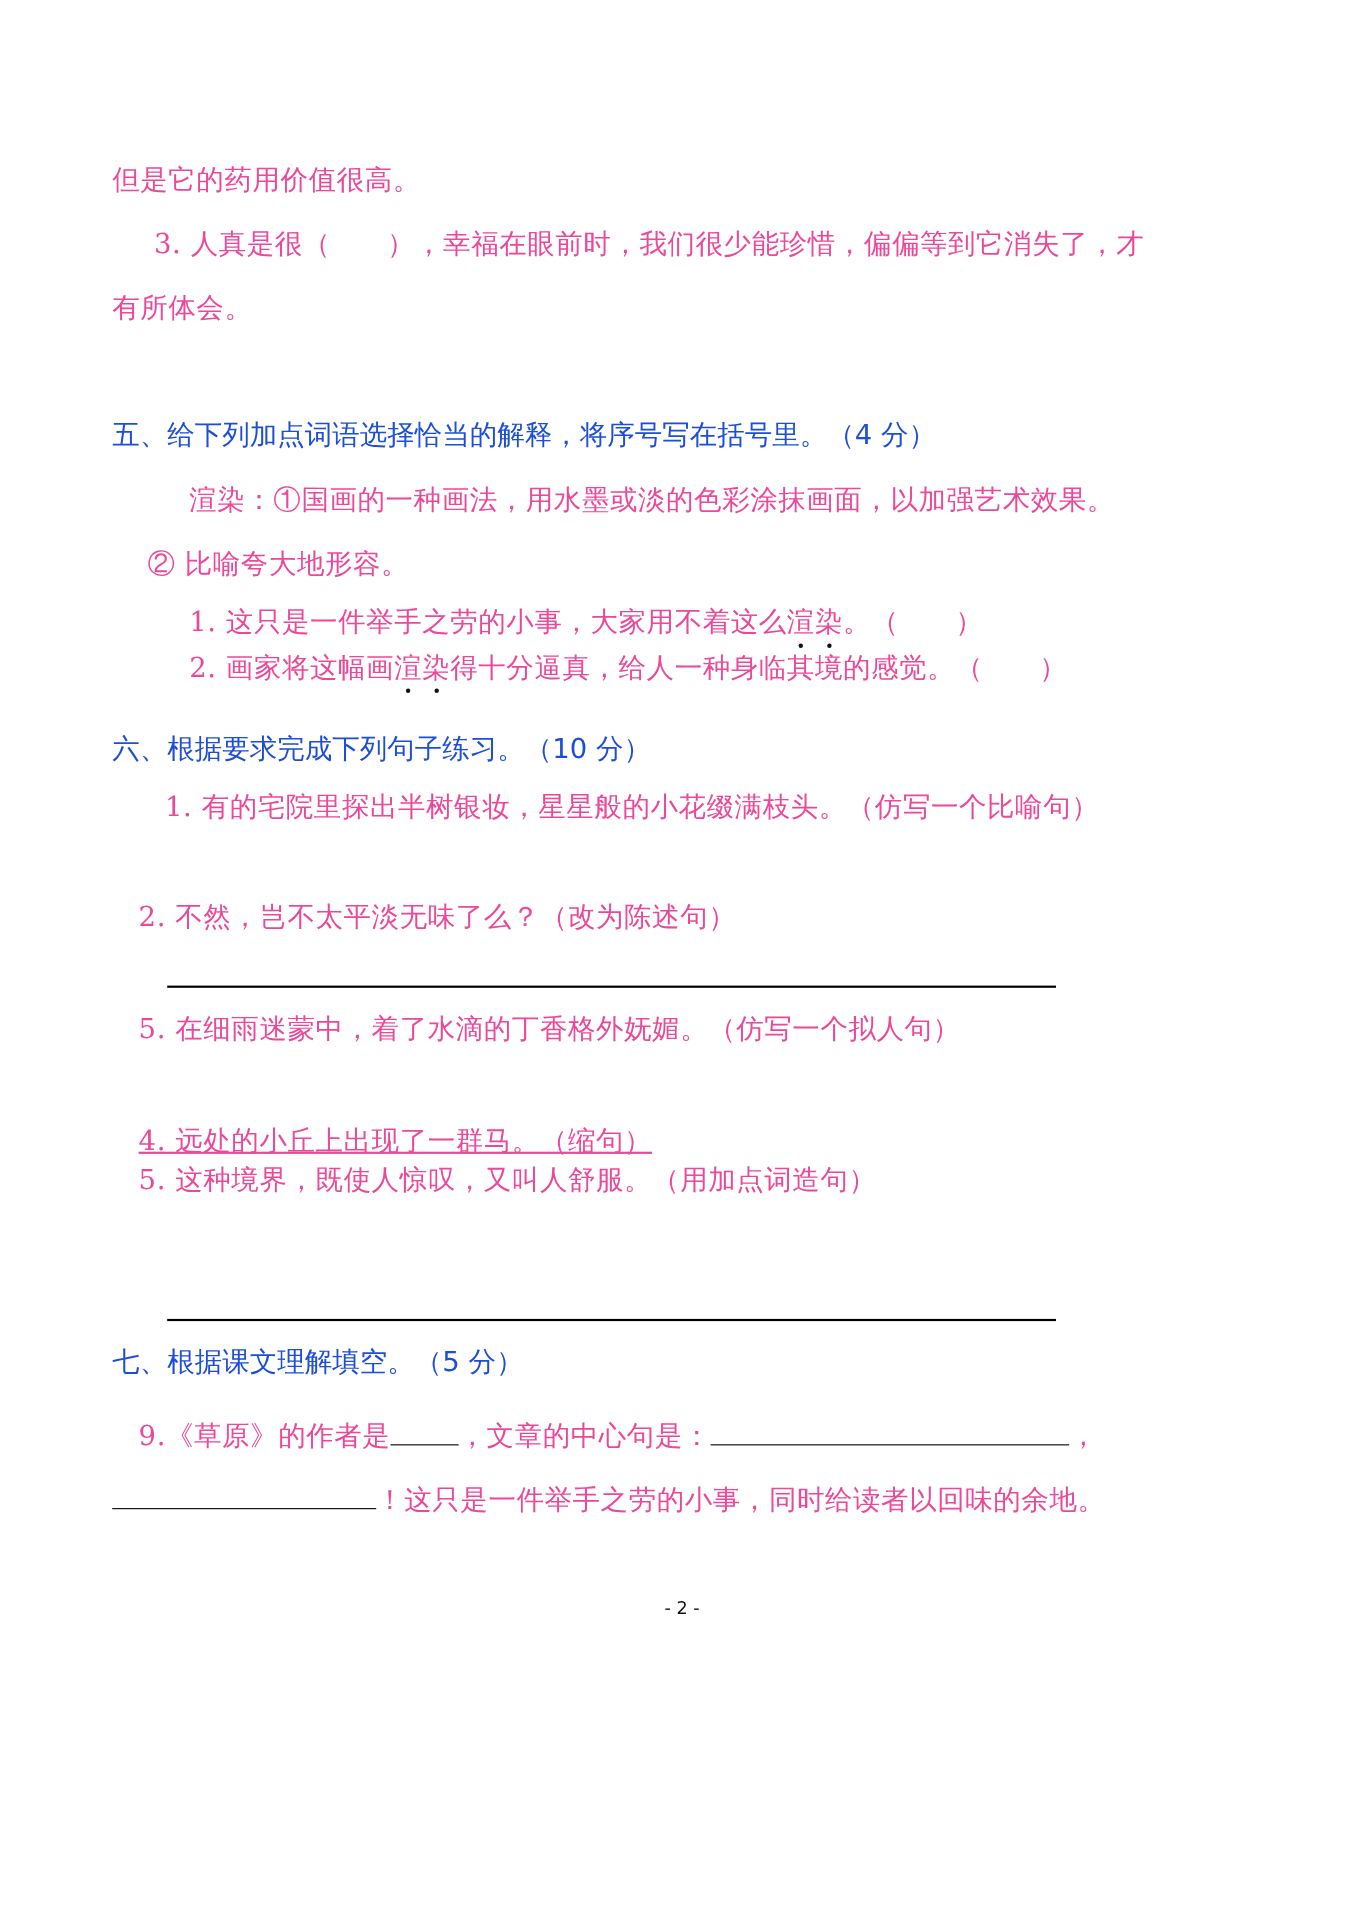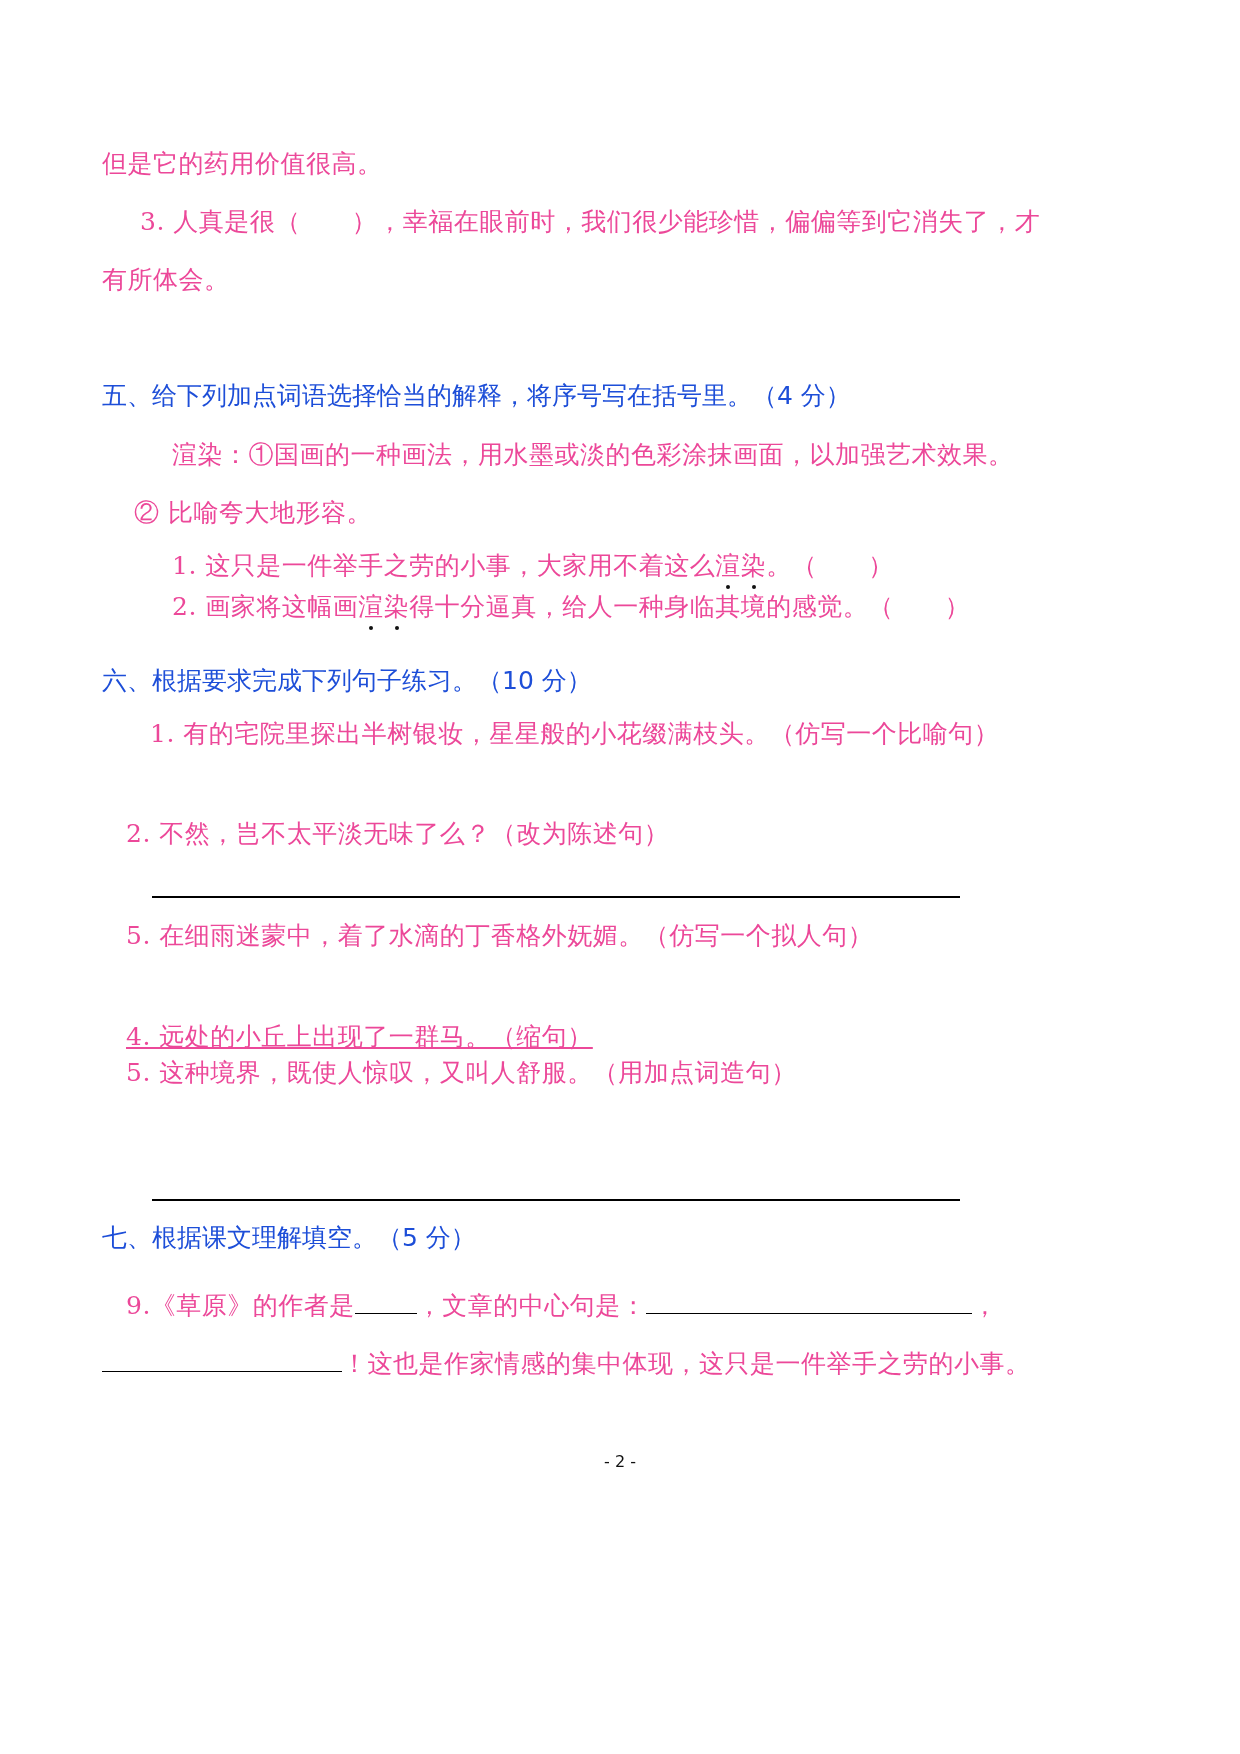--- a/index.html
+++ b/index.html
@@ -104,17 +104,17 @@
   <div class="line" style="left:126px; top:920px;">5. 在细雨迷蒙中，着了水滴的丁香格外妩媚。（仿写一个拟人句）</div>
   <div class="line" style="left:126px; top:1021px;text-decoration:underline;">4. 远处的小丘上出现了一群马。（缩句）</div>
   <div class="line" style="left:126px; top:1057px;text-align:right;">5. 这种境界，既使人惊叹，又叫人舒服。（用加点词造句）</div>
   <div class="answer-line" style="left:152px; top:1199px; width:808px;"></div>
 
   <div class="heading" style="left:102px; top:1222px;">七、根据课文理解填空。（5 分）</div>
   <div class="line" style="left:126px; top:1287px;">
     <span>9.《草原》的作者是</span><span class="blank" style="width:62px;"></span><span>，文章的中心句是：</span><span class="blank" style="width:326px;"></span><span>，</span>
   </div>
   <div class="line" style="left:102px; top:1345px;">
-    <span class="blank" style="width:240px;"></span><span>！这也是作家情感的集中体现，这只是一件举手之劳的小事。</span>
+    <span class="blank" style="width:240px;"></span><span>！这只是一件举手之劳的小事，同时给读者以回味的余地。</span>
   </div>
 
   <div class="page-num" style="top:1452px;">- 2 -</div>
 </div>
 
 </body></html>

